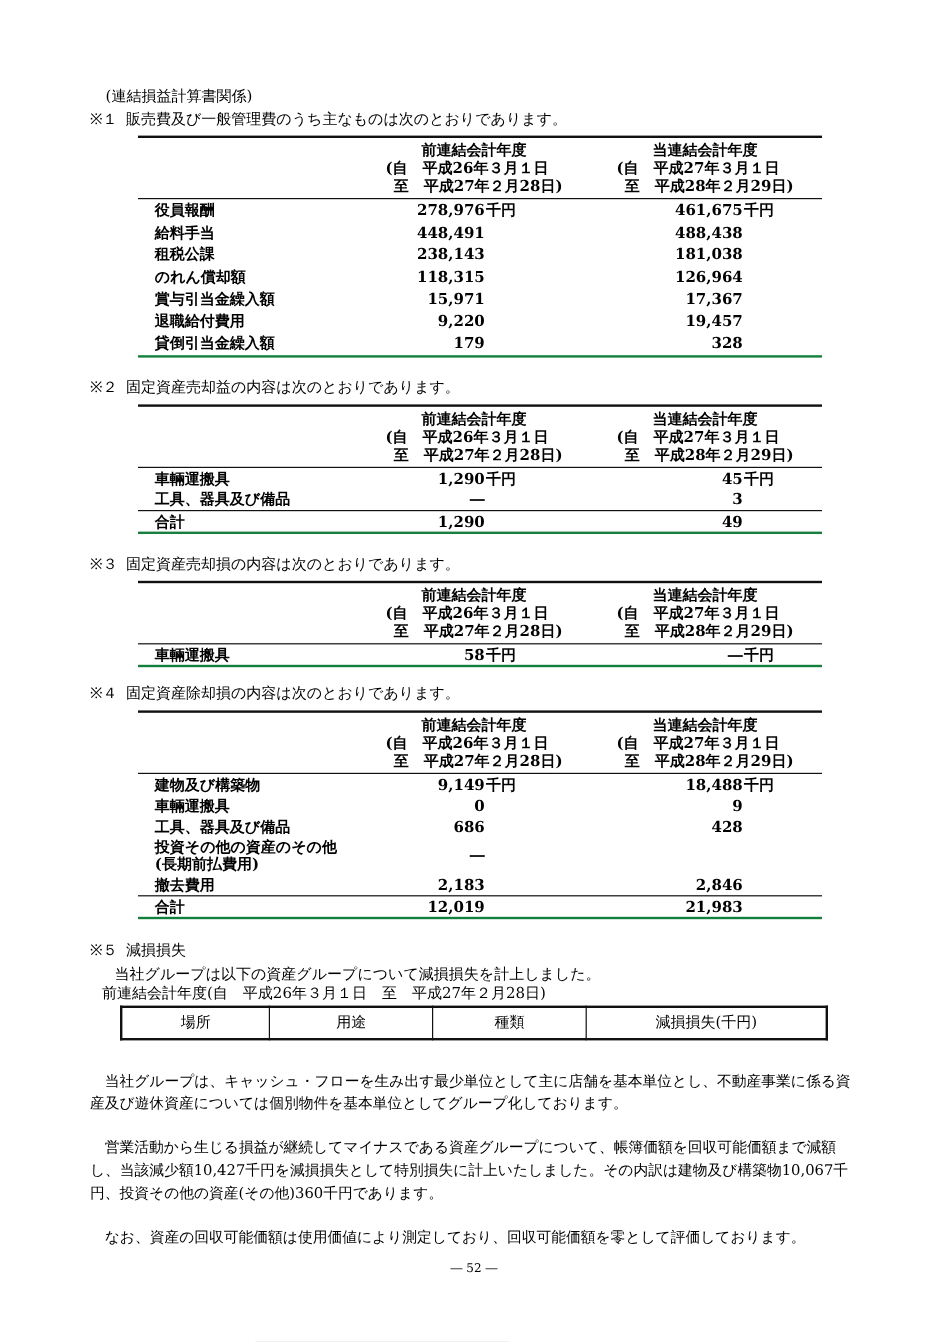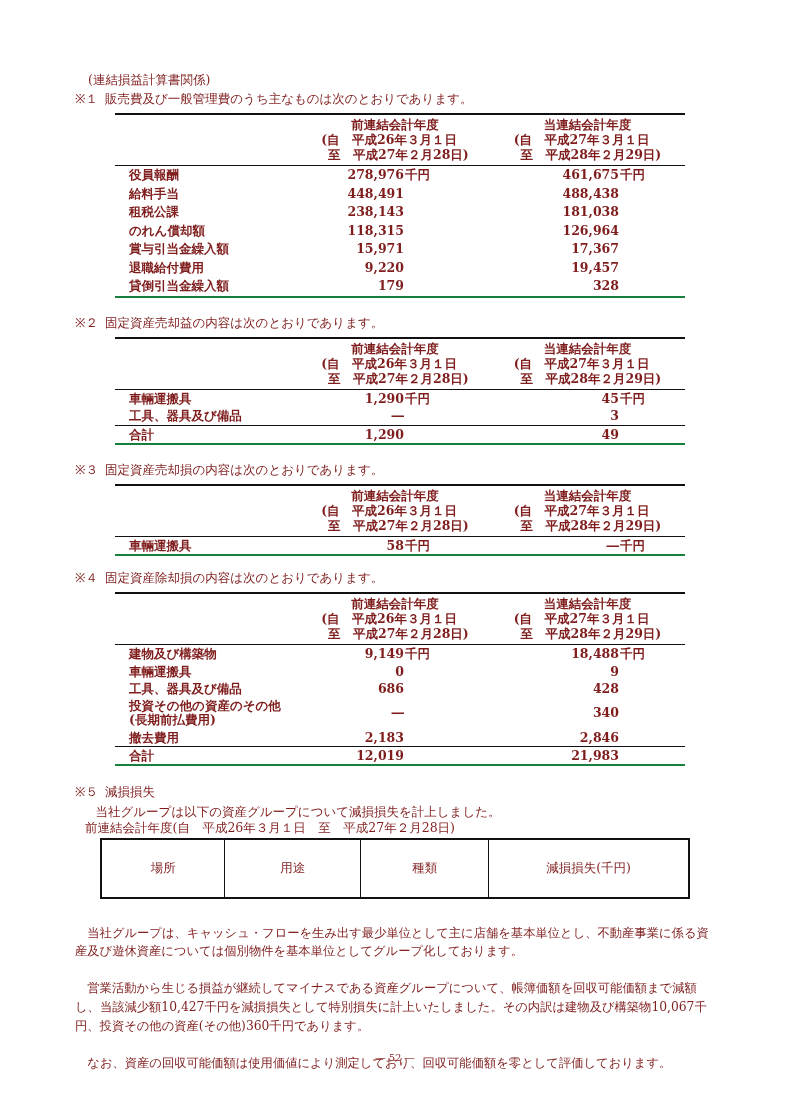--- a/index.html
+++ b/index.html
@@ -1,19 +1,19 @@
 <!DOCTYPE html>
 <html><head>
 <meta charset="utf-8">
 <style>
   html,body{margin:0;padding:0;background:#e8e8e8;}
   .page{
     position:relative;width:790px;height:1118px;background:#ffffff;
     font-family:"DejaVu Serif","Liberation Serif",serif;
-    font-size:12.5px;color:#7f1d1d;overflow:hidden;margin:0 auto;
+    font-size:12.5px;color:#000000;overflow:hidden;margin:0 auto;
   }
   .content{position:absolute;left:75px;top:72px;width:670px;}
   .page-header{margin-left:13px;line-height:16px;}
   .note-line{display:flex;line-height:16px;}
   .note-marker{width:30px;flex:0 0 30px;}
   .nm-t3{margin-top:17px}
   .nm-t4{margin-top:14px}
   .nm-t5{margin-top:18px}
   .nm-t1{margin-top:3px}
 
@@ -34,21 +34,21 @@
   .row-2l .col-lbl div{line-height:14.5px;}
   .v{display:inline-flex;width:135px;}
   .col-c2 .v{width:160px;}
   .n{flex:1;text-align:right;}
   .u{width:30px;flex:0 0 30px;text-align:left;padding-left:1px;}
 
   
   .intro-line{margin-top:4px;margin-left:8px;line-height:16px;white-space:pre-line;}
   .period-line{margin-left:10px;line-height:16px;white-space:pre-line;}
   table.imp{border-collapse:collapse;margin-left:25px;margin-top:2px;width:590px;border:2px solid #111;table-layout:fixed;}
-  .imp th,.imp td{border:1px solid #111;font-weight:normal;padding:16px;}
+  .imp th,.imp td{border:1px solid #111;font-weight:normal;padding:0;}
   .imp th{height:25px;text-align:center;}
   .imp td{height:32px;}
   .w1{width:123px;}.w2{width:135px;}.w3{width:127px;}.w4{width:199px;}
   .td-center{text-align:center;}
   .td-type{font-size:11.8px;line-height:13.5px;padding:2px 3px 2px 5px !important;}
   .td-amount{text-align:right;padding-right:12px !important;}
   .paras{margin-top:6px;width:670px;line-height:18.6px;font-size:12.3px;white-space:pre-line;}
   .para{margin:0;}
   .footer{position:absolute;left:0;right:0;top:1052px;text-align:center;font-size:10px;}
 </style>
@@ -284,24 +284,20 @@
               <span class="u"></span>
             </span></div>
       </div>
       <div class="trow row-2l">
         <div class="col-lbl">
           <div>投資その他の資産のその他</div>
           <div>(長期前払費用)</div>
         </div>
         <div class="col-c"><span class="v">
               <span class="n">―</span>
-              <span class="u"></span>
-            </span></div>
-        <div class="col-c2"><span class="v">
-              <span class="n">340</span>
               <span class="u"></span>
             </span></div>
       </div>
       <div class="trow trow-sm">
         <div class="col-lbl">撤去費用</div>
         <div class="col-c"><span class="v">
               <span class="n">2,183</span>
               <span class="u"></span>
             </span></div>
         <div class="col-c2"><span class="v">

